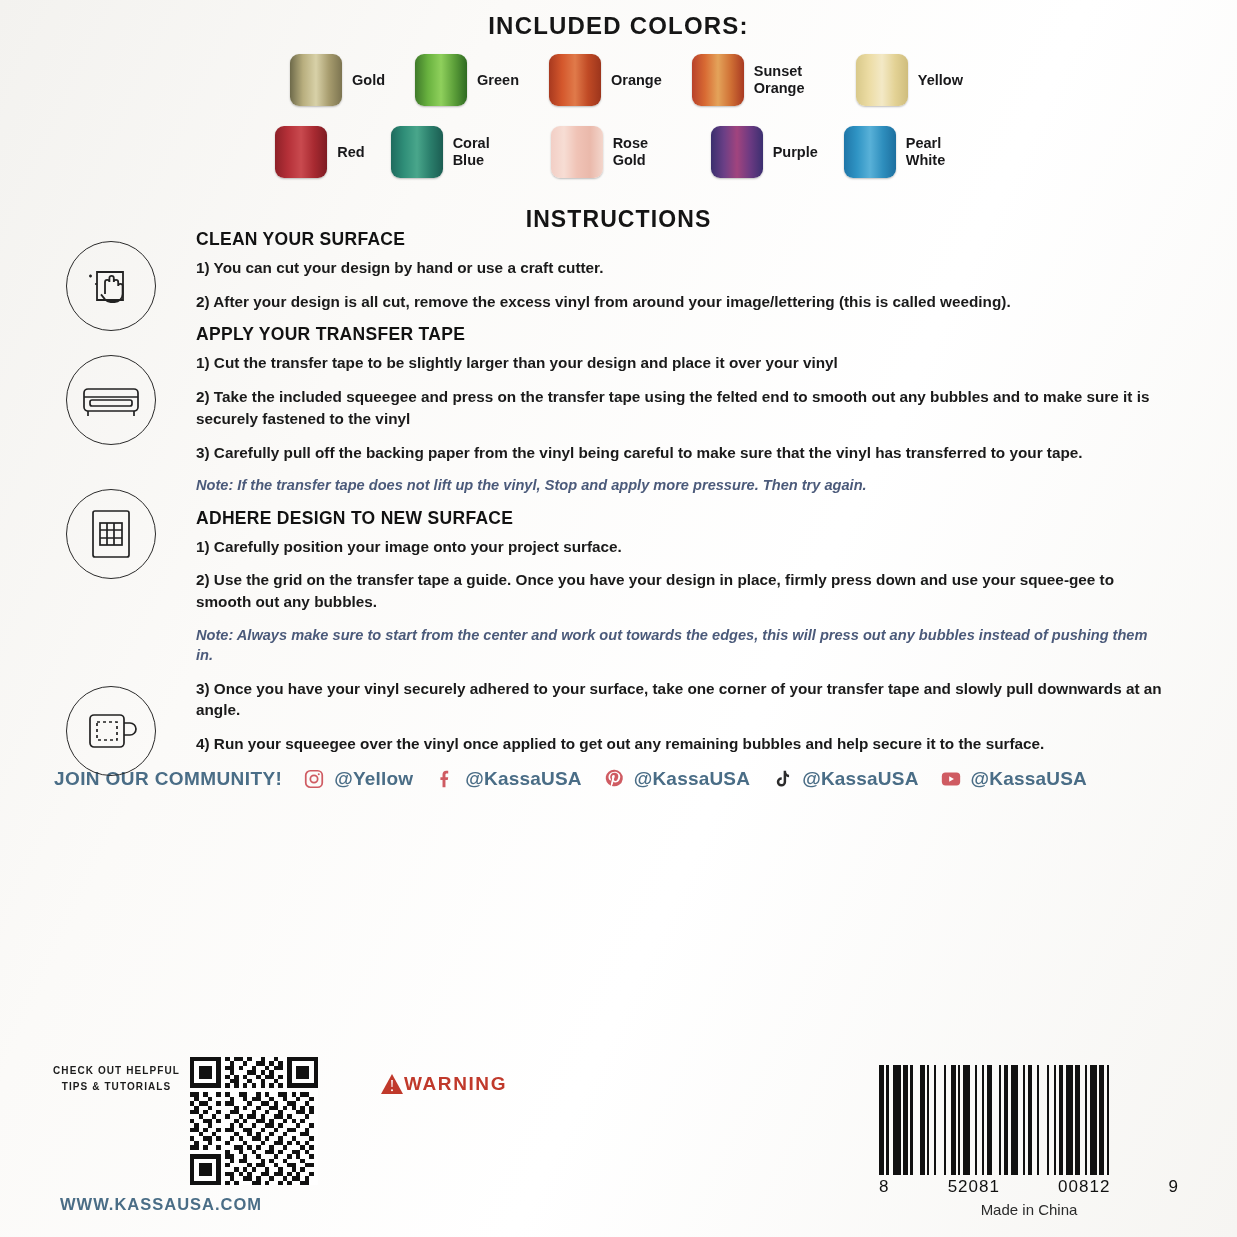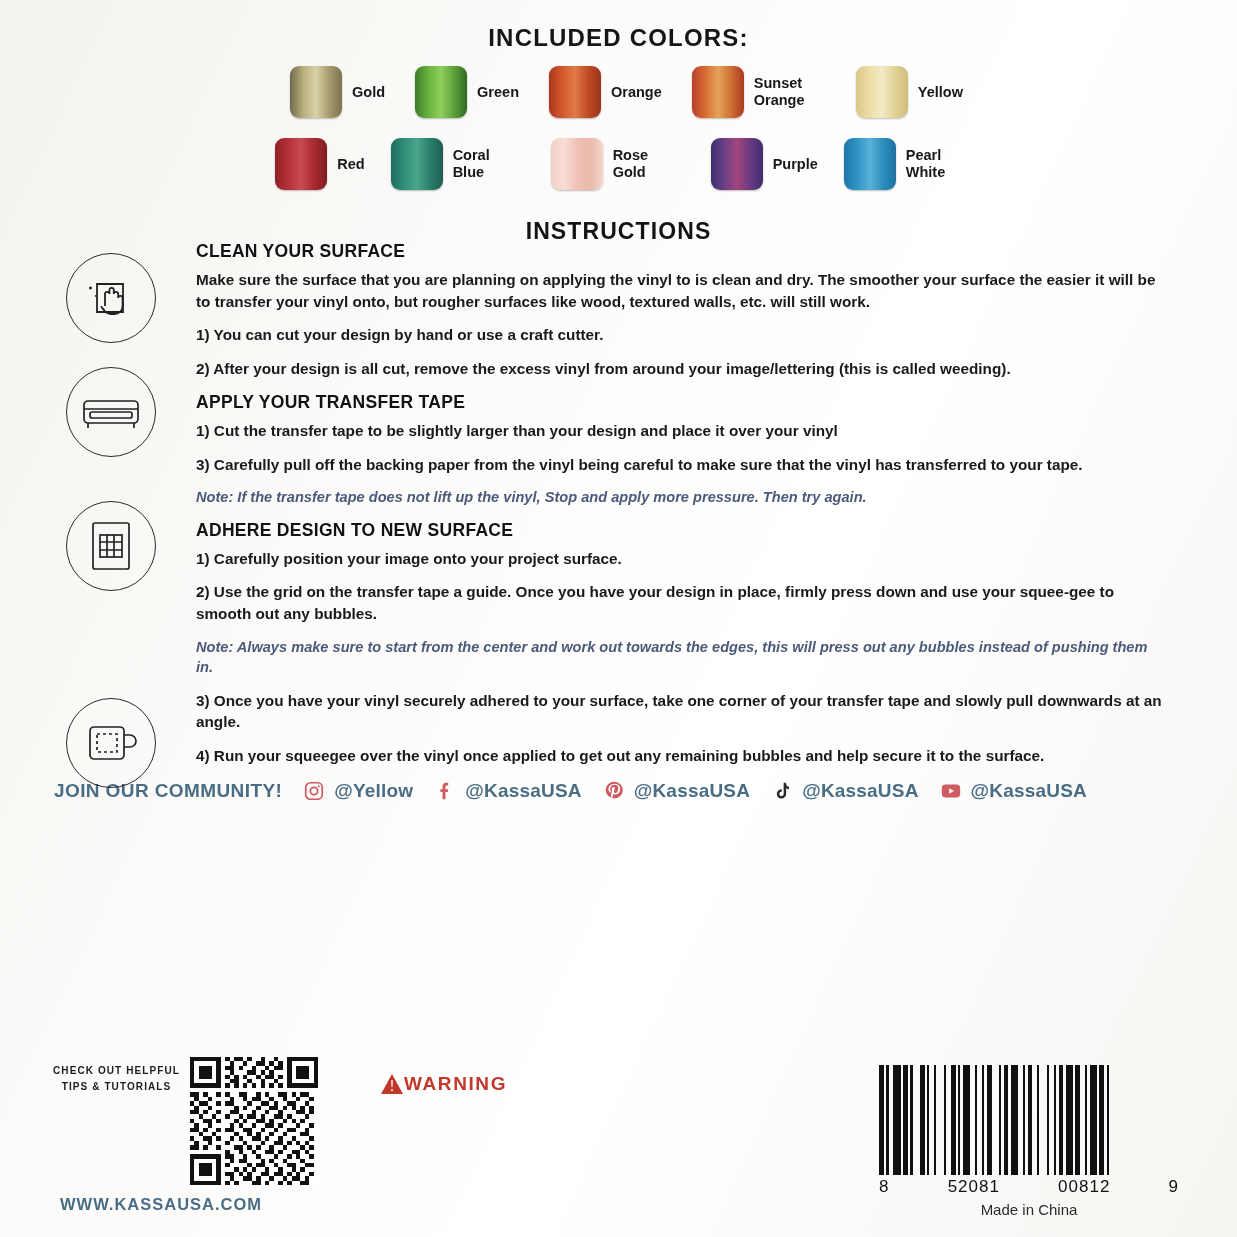--- a/index.html
+++ b/index.html
@@ -20,21 +20,21 @@
     inset: 0;
     background: linear-gradient(115deg, #f3f2ef 0%, #fbfaf8 28%, #ffffff 60%, #f6f5f2 100%);
   }
   
   .colors-title {
     text-align: center;
     font-size: 24px;
     font-weight: bold;
     letter-spacing: 1.2px;
     color: #161616;
-    padding-top: 24px;
+    padding-top: 12px;
   }
   .swatch-row {
     display: flex;
     justify-content: center;
     align-items: center;
     gap: 30px;
     margin-top: 14px;
     padding-left: 16px;
   }
   .swatch-row.second { margin-top: 20px; gap: 26px; }
@@ -326,31 +326,31 @@
           <path d="M40 16 h6 a5 5 0 0 1 0 12 h-6"></path>
           <rect x="13" y="15" width="20" height="18" stroke-dasharray="3 3"></rect>
         </svg>
       </div>
     </div>
 
     <div class="steps">
 
       <div class="step">
         <div class="step-head">CLEAN YOUR SURFACE</div>
-        <div class="step-line">Make sure the surface that you are planning on applying the vinyl to is clean and dry.  The smoother your surface the easier it will be to transfer your vinyl onto, but rougher surfaces like wood, textured walls, etc. will still work.</div>
       </div>
 
       <div class="step">
         <div class="step-line">1) You can cut your design by hand or use a craft cutter.</div>
         <div class="step-line">2) After your design is all cut, remove the excess vinyl from around your image/lettering (this is called weeding).</div>
       </div>
 
       <div class="step">
         <div class="step-head">APPLY YOUR TRANSFER TAPE</div>
         <div class="step-line">1) Cut the transfer tape to be slightly larger than your design and place it over your vinyl</div>
+        <div class="step-line">2) Take the included squeegee and press on the transfer tape using the felted end to smooth out any bubbles and to make sure it is securely fastened to the vinyl</div>
         <div class="step-line">3) Carefully pull off the backing paper from the vinyl being careful to make sure that the vinyl has transferred to your tape.</div>
         <div class="step-note">Note: If the transfer tape does not lift up the vinyl, Stop and apply more pressure. Then try again.</div>
       </div>
 
       <div class="step">
         <div class="step-head">ADHERE DESIGN TO NEW SURFACE</div>
         <div class="step-line">1) Carefully position your image onto your project surface.</div>
         <div class="step-line">2) Use the grid on the transfer tape a guide. Once you have your design in place, firmly press down and use your squee-gee to smooth out any bubbles.</div>
         <div class="step-note">Note: Always make sure to start from the center and work out towards the edges, this will press out any bubbles instead of pushing them in.</div>
         <div class="step-line">3) Once you have your vinyl securely adhered to your surface, take one corner of your transfer tape and slowly pull downwards at an angle.</div>

